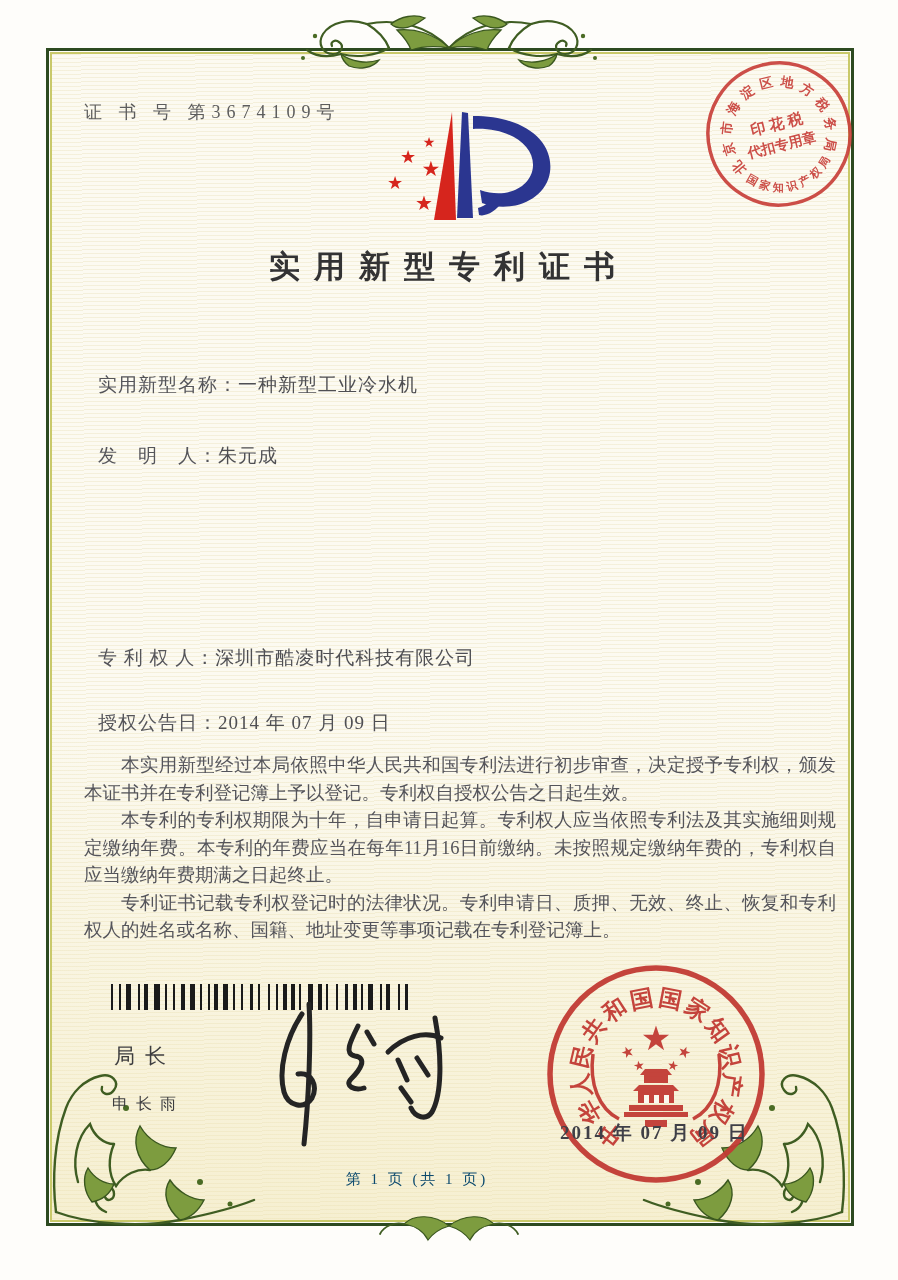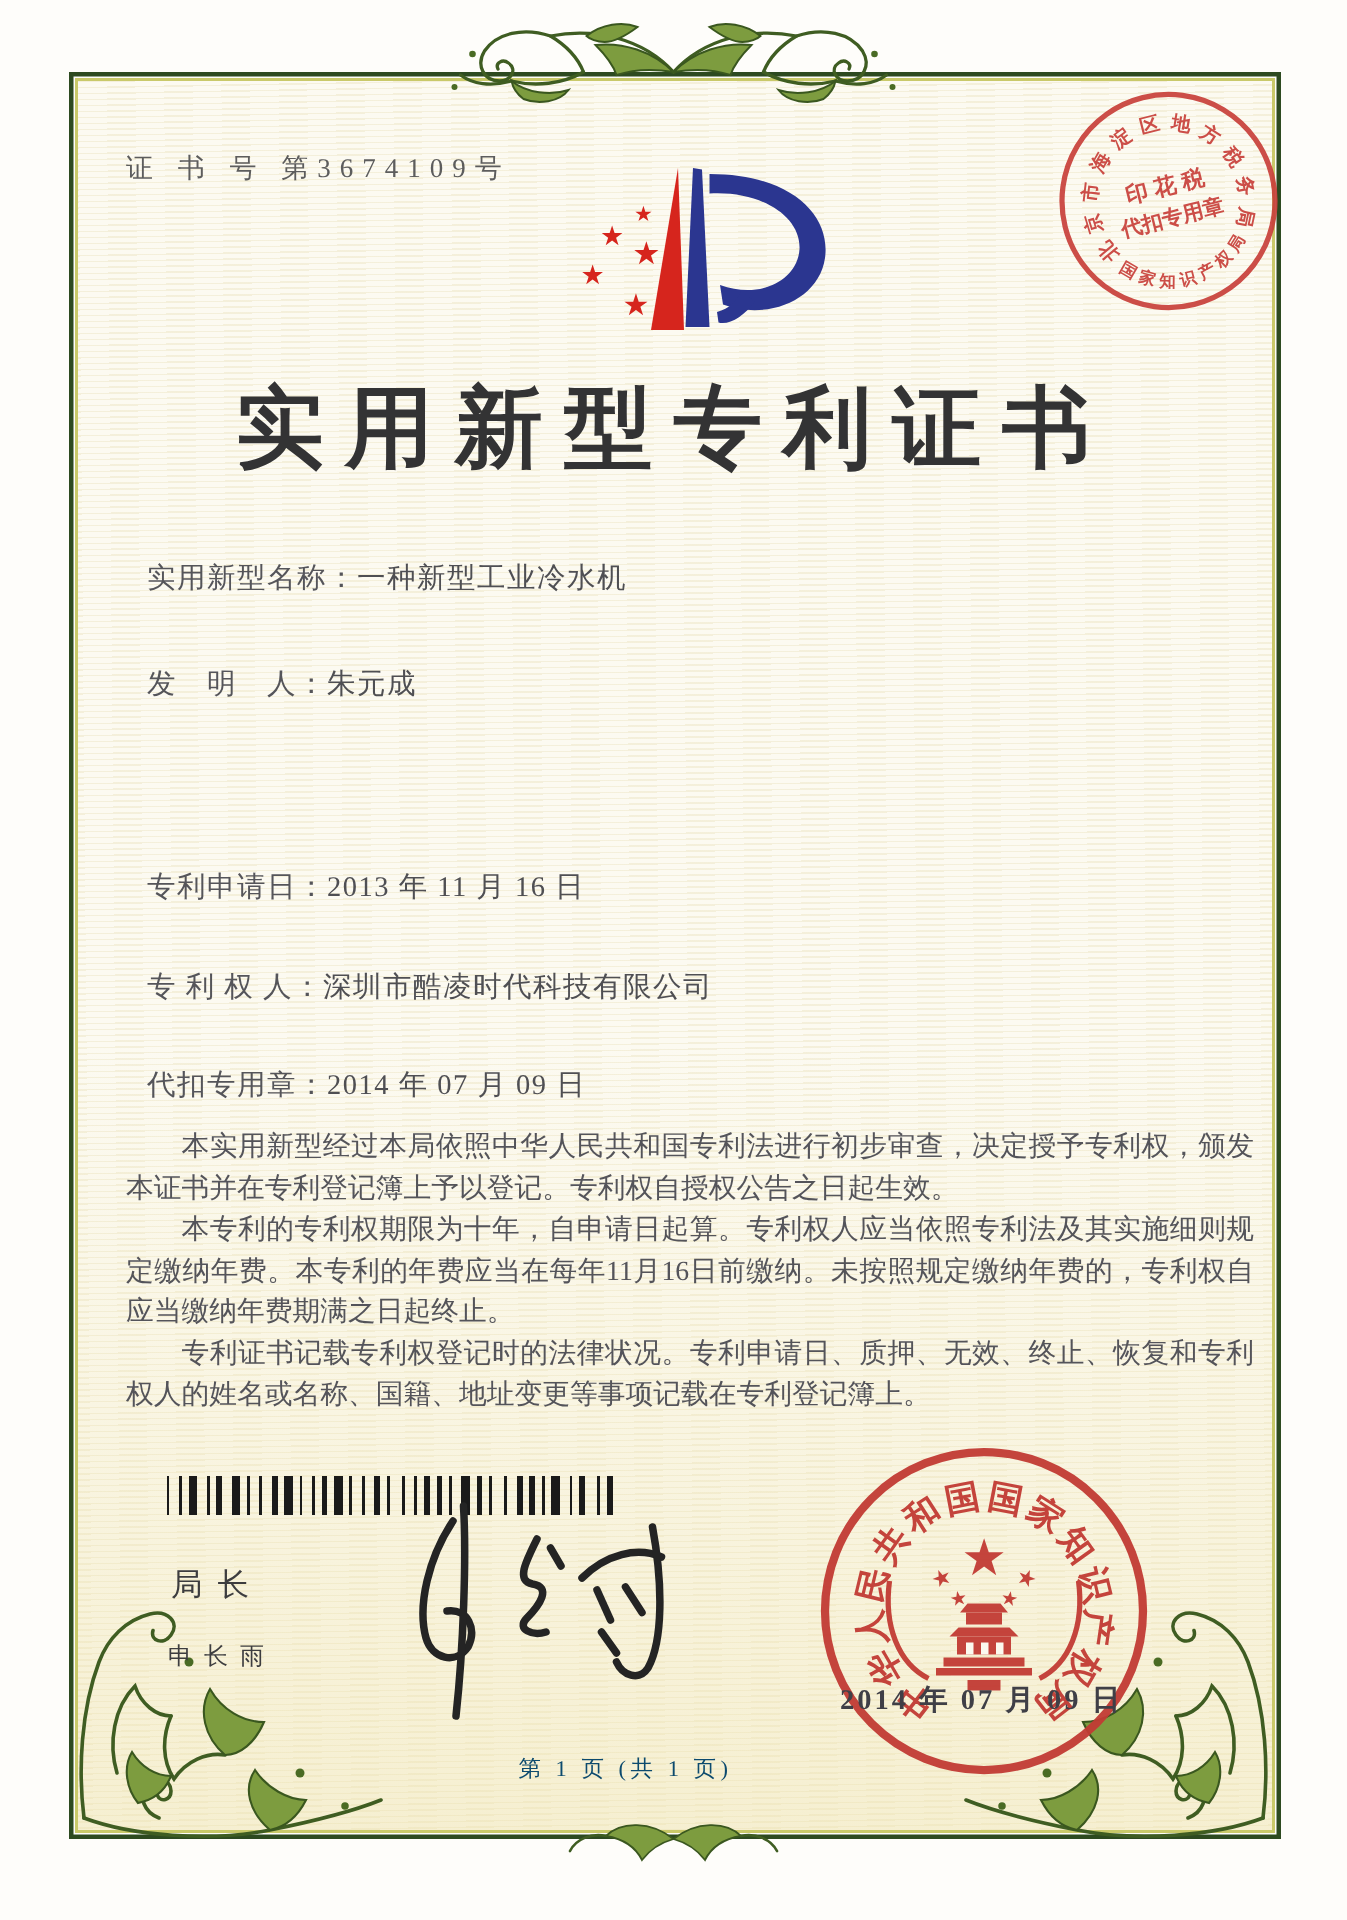--- a/index.html
+++ b/index.html
@@ -10,21 +10,21 @@
          border:3px solid #2d4a20;}
   #frame-inner{position:absolute;inset:1px;border:2px solid #c9c96a;}
   #paper-texture{position:absolute;inset:3px;
     background:
       linear-gradient(180deg,rgba(252,250,240,0) 55%,rgba(238,226,170,0.45) 100%),
       repeating-linear-gradient(179deg,rgba(224,212,160,0.28) 0 1px,rgba(255,255,255,0) 1px 4px),
       #fcfaf1;}
   
   .abs{position:absolute;}
   #cert-number{left:84px;top:100px;font-size:18px;letter-spacing:6px;color:#5d5d5d;}
-  #title{left:0;top:246px;width:898px;text-align:center;font-size:59px;font-weight:600;
+  #title{left:0;top:246px;width:898px;text-align:center;font-size:31px;font-weight:600;
          letter-spacing:14px;color:#333334;}
   .field-row{left:98px;font-size:19px;color:#4f4f53;letter-spacing:1px;white-space:nowrap;}
   .field-label{color:#55555a;}
   #body-text{left:84px;top:752px;width:752px;font-size:18.5px;line-height:27.5px;
              color:#54545a;text-align:justify;}
   #body-text p{margin:0;text-indent:2em;}
   #signer-title{left:114px;top:1042px;font-size:21px;letter-spacing:10px;color:#3d3d3f;}
   #signer-name{left:112px;top:1094px;font-size:16px;letter-spacing:8px;color:#3d3d3f;}
   #seal-date{left:560px;top:1120px;font-size:19px;letter-spacing:2px;color:#3f3f47;font-weight:600;}
   #footer{left:0;top:1170px;width:834px;text-align:center;font-size:15px;
@@ -173,28 +173,25 @@
   </svg>
 
   <div class="abs" id="title">实用新型专利证书</div>
 
   <div class="abs field-row" style="top:372px;">
     <span class="field-label">实用新型名称：</span><span>一种新型工业冷水机</span>
   </div>
   <div class="abs field-row" style="top:443px;">
     <span class="field-label">发　明　人：</span><span>朱元成</span>
   </div>
-  <div class="abs field-row" style="top:578px;">
-    <span class="field-label">专利申请日：</span><span>2013 年 11 月 16 日</span>
-  </div>
   <div class="abs field-row" style="top:645px;">
     <span class="field-label">专 利 权 人：</span><span>深圳市酷凌时代科技有限公司</span>
   </div>
   <div class="abs field-row" style="top:710px;">
-    <span class="field-label">代扣专用章：</span><span>2014 年 07 月 09 日</span>
+    <span class="field-label">授权公告日：</span><span>2014 年 07 月 09 日</span>
   </div>
 
   <div class="abs" id="body-text">
     <p>本实用新型经过本局依照中华人民共和国专利法进行初步审查，决定授予专利权，颁发本证书并在专利登记簿上予以登记。专利权自授权公告之日起生效。</p>
     <p>本专利的专利权期限为十年，自申请日起算。专利权人应当依照专利法及其实施细则规定缴纳年费。本专利的年费应当在每年11月16日前缴纳。未按照规定缴纳年费的，专利权自应当缴纳年费期满之日起终止。</p>
     <p>专利证书记载专利权登记时的法律状况。专利申请日、质押、无效、终止、恢复和专利权人的姓名或名称、国籍、地址变更等事项记载在专利登记簿上。</p>
   </div>
 
   <svg class="abs" style="left:110px;top:984px;" width="312" height="26" viewBox="0 0 312 26" shape-rendering="crispEdges" id="barcode">
       <rect x="1" y="0" width="1.9" height="26" fill="#1a1a1a"></rect>

